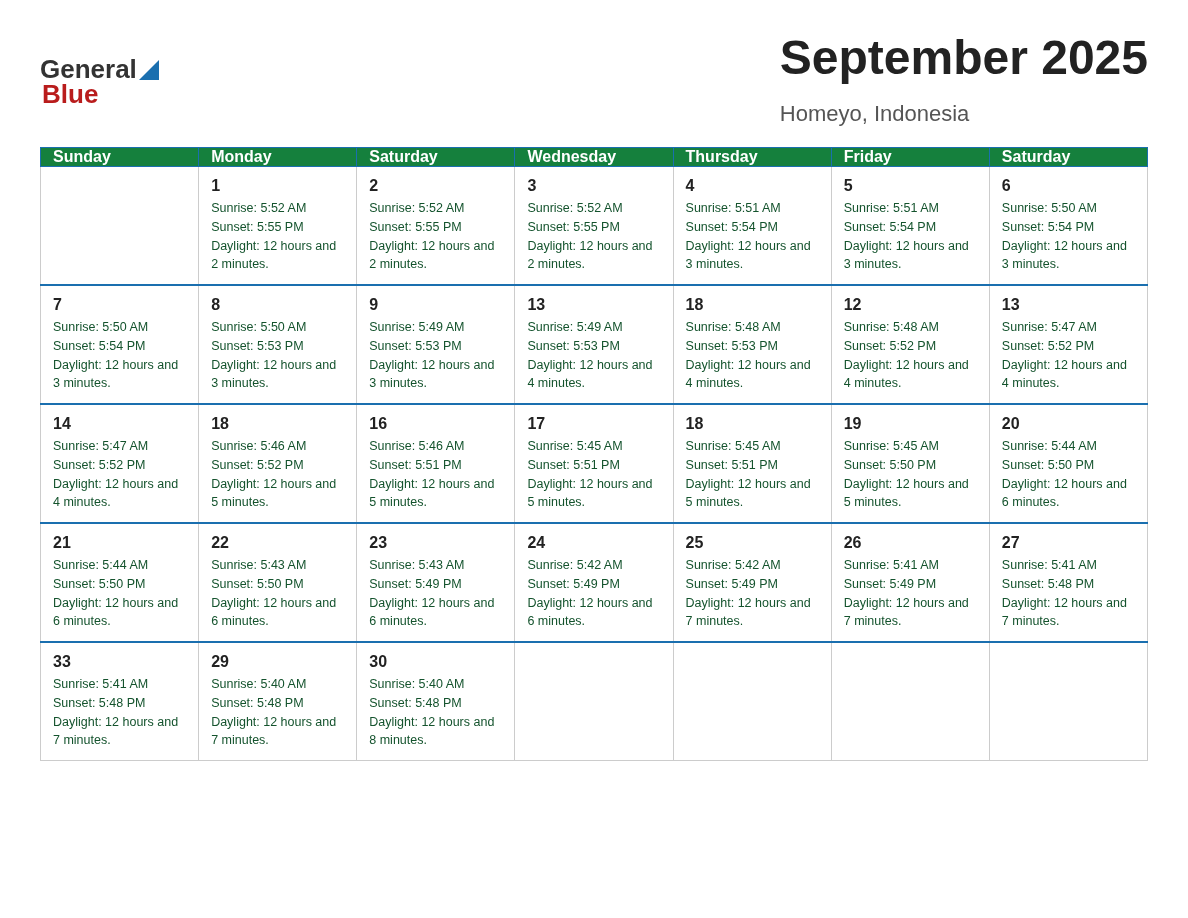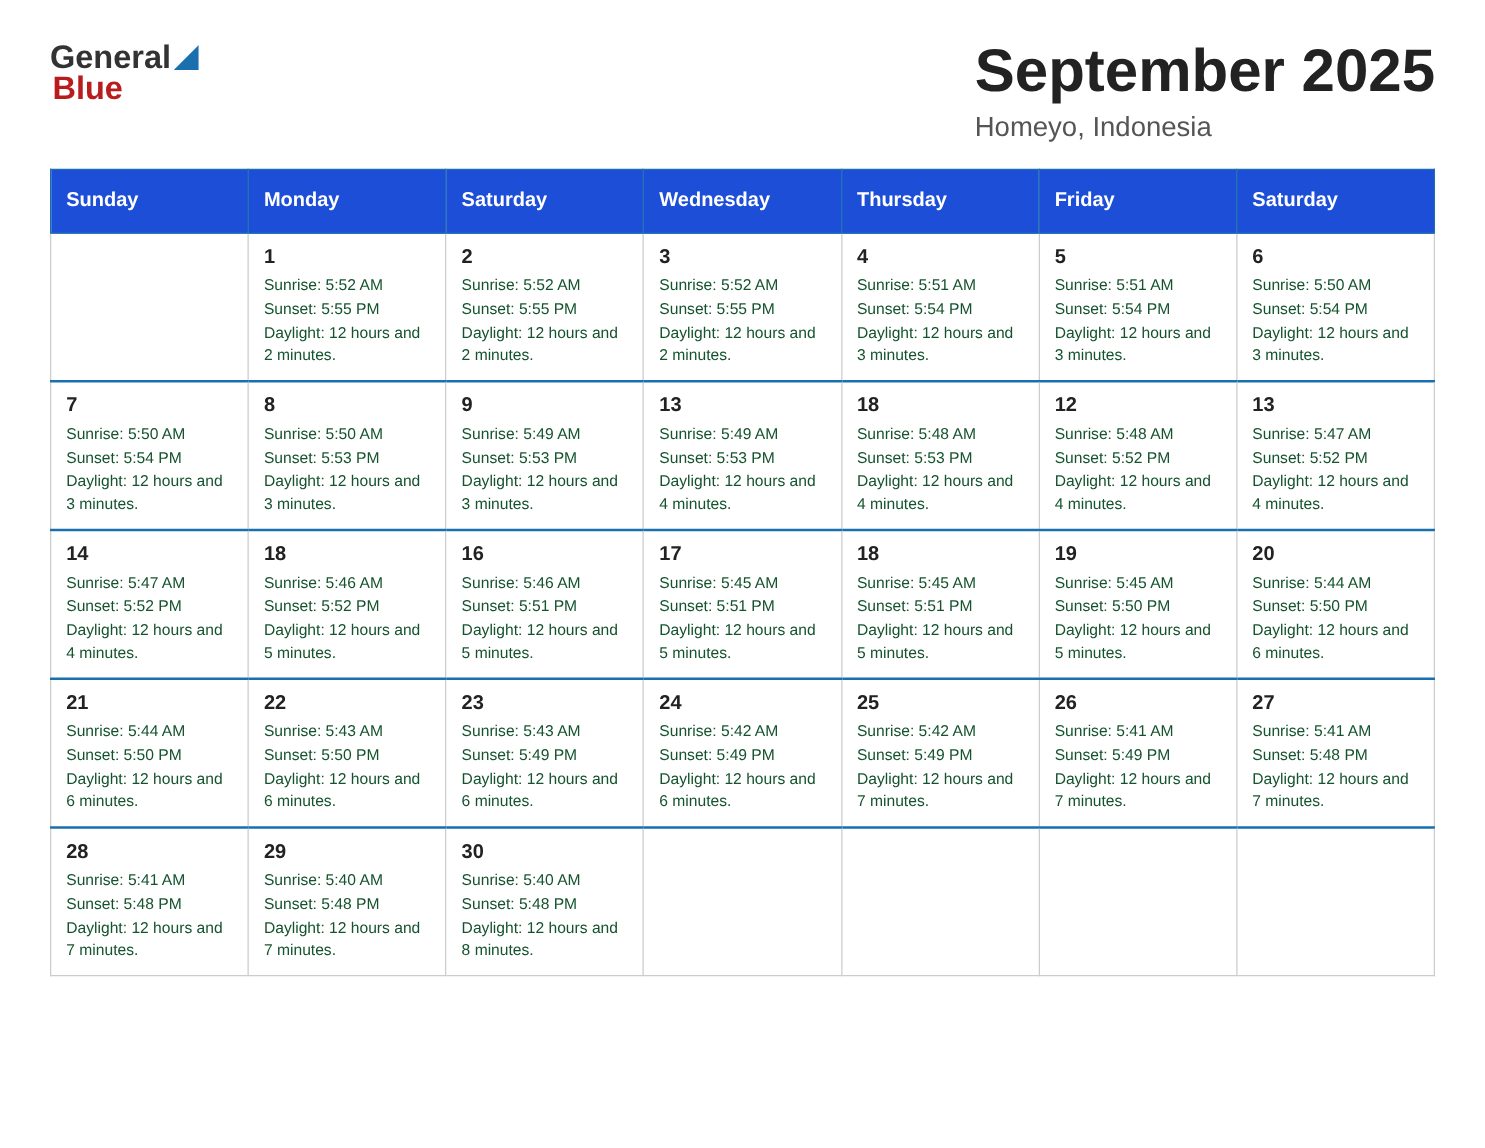--- a/index.html
+++ b/index.html
@@ -34,33 +34,33 @@
     .title-section {
     }
     .calendar-title {
       font-size: 48px;
       font-weight: bold;
       color: #222;
     }
     .calendar-subtitle {
       font-size: 22px;
       color: #555;
-      margin-top: 4px;
+      margin-top: 16px;
     }
     .calendar {
       width: 100%;
       border-collapse: collapse;
       border: 1px solid #ccc;
     }
     .calendar th {
-      background-color: #1d4ed8;
+      background-color: #15803d;
       color: #fff;
       font-size: 16px;
       font-weight: bold;
-      padding: 16px 12px;
+      padding: 0 12px;
       text-align: left;
       border: 1px solid #1a6faf;
     }
     .calendar td {
       vertical-align: top;
       padding: 10px 12px;
       border: 1px solid #ccc;
       width: 14.28%;
       font-size: 13px;
       color: #333;
@@ -83,21 +83,21 @@
     .row-border-top td {
       border-top: 2px solid #1a6faf;
     }
   </style>
 </head>
 <body>
 
 <div class="header">
   <div class="logo">
     <div style="display:flex; flex-direction:column; align-items:flex-start;">
-      <div style="display:flex; align-items:center;">
+      <div style="display:flex; align-items:center;margin-top:24px;">
         <span class="logo-text-general">General</span>
         <div style="display:flex; align-items:center; margin-left:2px;">
           <svg width="20" height="20" viewBox="0 0 20 20">
             <polygon points="0,20 20,20 20,0" fill="#1a6faf"></polygon>
           </svg>
         </div>
       </div>
       <span class="logo-text-blue" style="margin-top:-6px; margin-left:2px;">Blue</span>
     </div>
   </div>
@@ -232,21 +232,21 @@
           <div class="day-number">26</div>
           <div class="day-info">Sunrise: 5:41 AM<br>Sunset: 5:49 PM<br>Daylight: 12 hours and 7 minutes.</div>
         </td>
         <td>
           <div class="day-number">27</div>
           <div class="day-info">Sunrise: 5:41 AM<br>Sunset: 5:48 PM<br>Daylight: 12 hours and 7 minutes.</div>
         </td>
       </tr>
       <tr class="row-border-top">
         <td>
-          <div class="day-number">28</div>
+          <div class="day-number">33</div>
           <div class="day-info">Sunrise: 5:41 AM<br>Sunset: 5:48 PM<br>Daylight: 12 hours and 7 minutes.</div>
         </td>
         <td>
           <div class="day-number">29</div>
           <div class="day-info">Sunrise: 5:40 AM<br>Sunset: 5:48 PM<br>Daylight: 12 hours and 7 minutes.</div>
         </td>
         <td>
           <div class="day-number">30</div>
           <div class="day-info">Sunrise: 5:40 AM<br>Sunset: 5:48 PM<br>Daylight: 12 hours and 8 minutes.</div>
         </td>

